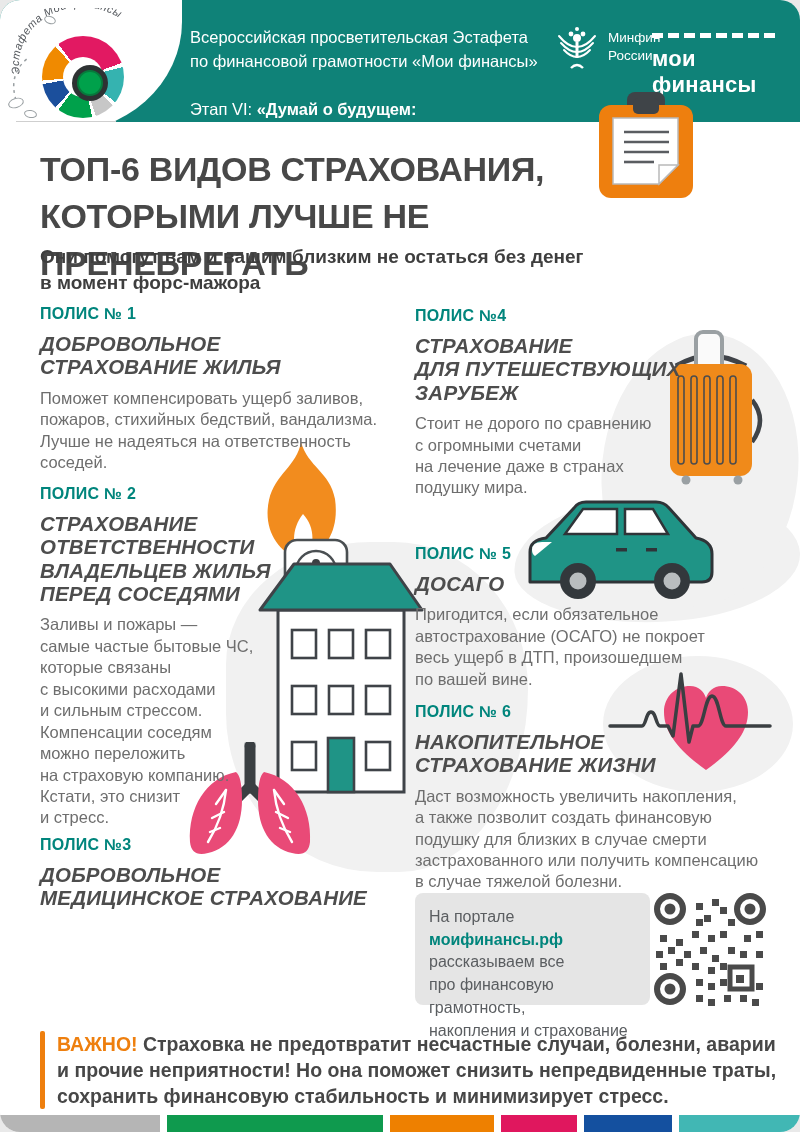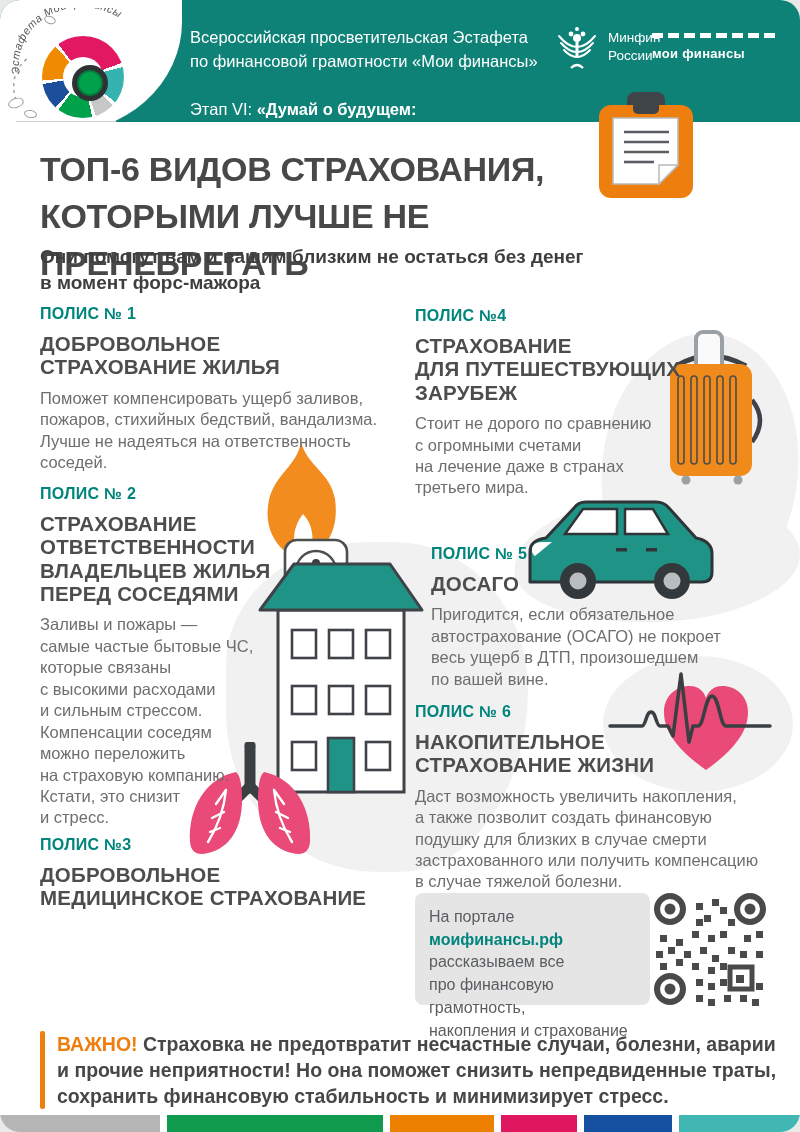--- a/index.html
+++ b/index.html
@@ -28,39 +28,39 @@
   .coin3 { left:44px; top:16px;  width:12px; height:8px;  transform:rotate(20deg); }
   .logo-curve-svg { position:absolute; left:6px; top:8px; width:160px; height:96px; }
   .hdr-text { position:absolute; left:190px; top:25px; color:#fff; font-size:16.5px; line-height:1.46;
     white-space:pre-line; z-index:4; }
   .hdr-text b { font-weight:700; }
   .minfin { position:absolute; left:556px; top:24px; display:flex; align-items:center; gap:10px; z-index:4; }
   .minfin-label { color:#fff; font-size:13.5px; line-height:1.3; white-space:pre-line; }
   .brand { position:absolute; left:652px; top:33px; width:128px; z-index:4; }
   .brand-dashes { height:5px; margin-bottom:8px;
     background:repeating-linear-gradient(90deg,#fff 0 11px,transparent 11px 16px); }
-  .brand-name { color:#fff; font-size:13px; font-weight:700; letter-spacing:.3px; }
+  .brand-name { color:#fff; font-size:22px; font-weight:700; letter-spacing:.3px; }
   
   .clipboard { position:absolute; left:597px; top:92px; z-index:5; }
   
   .title { position:absolute; left:40px; top:146px; width:570px; color:#484848;
     font-size:34px; font-weight:800; line-height:1.38; letter-spacing:-.3px; white-space:pre-line; z-index:4; }
   .subtitle { position:absolute; left:40px; top:244px; width:620px; color:#3e3e3e;
     font-size:19px; font-weight:700; line-height:1.38; white-space:pre-line; z-index:4; }
   
   .section { position:absolute; z-index:4; }
   .sec-label { color:var(--c-accent_teal,#00857C); font-size:16px; font-weight:800; letter-spacing:.3px; }
   .sec-title { margin:9px 0 9px; color:var(--c-heading_gray,#4D4D4D); font-size:20.5px; font-weight:700;
-    line-height:1.14; letter-spacing:.2px; white-space:pre-line; }
+    line-height:1.14; letter-spacing:.2px; white-space:pre-line;font-style:italic; }
   .sec-body { color:var(--c-body_gray,#6E6E6E); font-size:16.5px; line-height:1.3; white-space:pre-line; }
   #sec1 { left:40px;  top:305px; width:365px; }
   #sec2 { left:40px;  top:485px; width:255px; }
   #sec3 { left:40px;  top:836px; width:385px; }
   #sec4 { left:415px; top:307px; width:335px; }
-  #sec5 { left:415px; top:545px; width:365px;margin-left:16px; }
+  #sec5 { left:415px; top:545px; width:365px; }
   #sec6 { left:415px; top:703px; width:378px; }
   
   .blob { position:absolute; background:var(--c-blob_gray,#F1F1F1); z-index:1; }
   .blob-house    { left:226px; top:542px; width:302px; height:330px; border-radius:52% 48% 46% 54%/40% 48% 60% 52%; }
   .blob-car      { left:514px; top:494px; width:286px; height:128px; border-radius:50% 50% 48% 52%/55% 52% 48% 45%; transform:rotate(-3deg); }
   .illus { position:absolute; z-index:2; }
   
   .qr-panel { position:absolute; left:415px; top:893px; width:235px; height:112px; background:#e5e5e5;
     border-radius:8px; padding:13px 14px; z-index:4; }
   .qr-text { font-size:16px; line-height:1.42; color:#5a5d60; white-space:pre-line; }
@@ -262,21 +262,21 @@
 МЕДИЦИНСКОЕ СТРАХОВАНИЕ</div>
   </div>
   <div class="section" id="sec4">
     <div class="sec-label">ПОЛИС №4</div>
     <div class="sec-title">СТРАХОВАНИЕ
 ДЛЯ ПУТЕШЕСТВУЮЩИХ
 ЗАРУБЕЖ</div>
     <div class="sec-body">Стоит не дорого по сравнению
 с огромными счетами
 на лечение даже в странах
-третьего мира.</div>
+подушку мира.</div>
   </div>
   <div class="section" id="sec5">
     <div class="sec-label">ПОЛИС № 5</div>
     <div class="sec-title">ДОСАГО</div>
     <div class="sec-body">Пригодится, если обязательное
 автострахование (ОСАГО) не покроет
 весь ущерб в ДТП, произошедшем
 по вашей вине.</div>
   </div>
   <div class="section" id="sec6">

